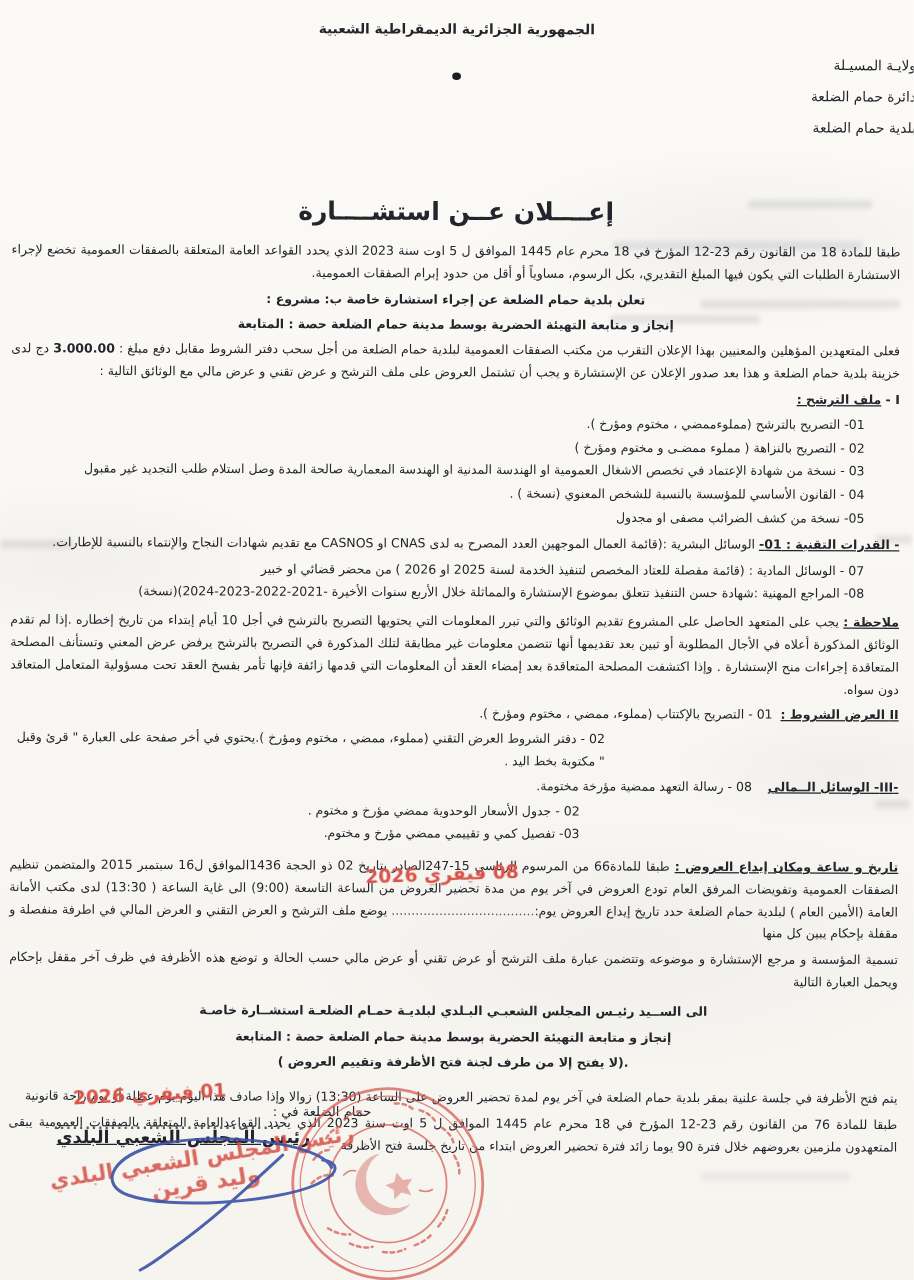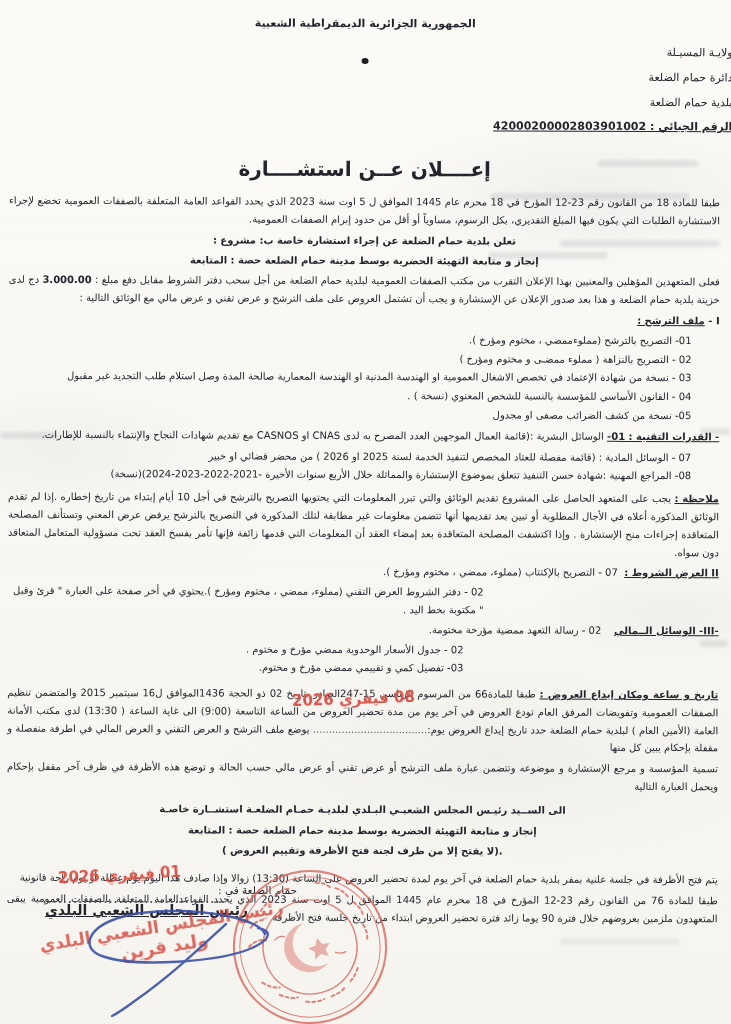--- a/index.html
+++ b/index.html
@@ -59,21 +59,20 @@
   <div class="smudge" style="left:560px;top:938px;width:120px;opacity:.6;"></div>
 
   <div class="content">
 
     <div class="republic">الجمهورية الجزائرية الديمقراطية الشعبية</div>
 
     <div class="admin-block">
       <div>ولايـة المسيـلة</div>
       <div>دائرة حمام الضلعة</div>
       <div>بلدية حمام الضلعة</div>
-      <div class="fiscal"><span>الرقم الجبائي :</span> <span>42000200002803901002</span></div>
     </div>
 
     <span class="ink-dot"></span>
 
     <div class="title">إعــــلان عــن استشــــارة</div>
 
     <p class="para">طبقا للمادة 18 من القانون رقم 23-12 المؤرخ في 18 محرم عام 1445 الموافق ل 5 اوت سنة 2023 الذي يحدد القواعد العامة المتعلقة بالصفقات العمومية  تخضع لإجراء الاستشارة الطلبات التي يكون فيها المبلغ التقديري، بكل الرسوم، مساوياً أو أقل من حدود إبرام الصفقات العمومية.</p>
 
     <p class="para center bold">تعلن بلدية حمام الضلعة عن إجراء استشارة خاصة ب: مشروع :</p>
     <p class="para center bold" style="margin-top:-1px;">إنجاز و متابعة التهيئة الحضرية بوسط مدينة حمام الضلعة حصة : المتابعة</p>
@@ -91,24 +90,24 @@
     </div>
 
     <p class="para"><span class="bu">- القدرات التقنية : 01-</span><span> الوسائل البشرية :(قائمة العمال الموجهين العدد المصرح به لدى CNAS او CASNOS مع تقديم شهادات النجاح والإنتماء بالنسبة للإطارات.</span></p>
     <div class="sec-items">
       <div>07 - الوسائل المادية : (قائمة مفصلة للعتاد المخصص لتنفيذ الخدمة لسنة 2025 او 2026 ) من محضر قضائي او خبير</div>
       <div>08- المراجع المهنية :شهادة حسن التنفيذ تتعلق بموضوع الإستشارة والمماثلة خلال الأربع سنوات الأخيرة -2021-2022-2023-2024)(نسخة)</div>
     </div>
 
     <p class="para note-para"><span class="bu">ملاحظة :</span><span> يجب على المتعهد الحاصل على المشروع تقديم الوثائق والتي تبرر المعلومات التي يحتويها التصريح بالترشح في أجل 10 أيام إبتداء من تاريخ إخطاره .إذا لم تقدم الوثائق المذكورة أعلاه في الأجال المطلوبة أو تبين بعد تقديمها أنها تتضمن معلومات غير مطابقة لتلك المذكورة في التصريح بالترشح يرفض عرض المعني وتستأنف المصلحة المتعاقدة إجراءات منح الإستشارة . وإذا اكتشفت المصلحة المتعاقدة بعد إمضاء العقد أن المعلومات التي قدمها زائفة فإنها تأمر بفسخ العقد تحت مسؤولية المتعامل المتعاقد دون سواه.</span></p>
 
-    <div class="sec-inline"><span class="bu">II العرض الشروط :</span>&nbsp;&nbsp;<span>07 - التصريح بالإكتتاب (مملوء، ممضي ، مختوم ومؤرخ ).</span></div>
+    <div class="sec-inline"><span class="bu">II العرض الشروط :</span>&nbsp;&nbsp;<span>01 - التصريح بالإكتتاب (مملوء، ممضي ، مختوم ومؤرخ ).</span></div>
     <div class="indent2">02 - دفتر الشروط العرض التقني (مملوء، ممضي ، مختوم ومؤرخ ).يحتوي في أخر صفحة على العبارة " قرئ وقبل " مكتوبة بخط اليد .</div>
 
-    <div class="sec-inline"><span class="bu">-III- الوسائل الــمالي</span>&nbsp;&nbsp;&nbsp;&nbsp;<span>02 -  رسالة التعهد ممضية مؤرخة مختومة.</span></div>
+    <div class="sec-inline"><span class="bu">-III- الوسائل الــمالي</span>&nbsp;&nbsp;&nbsp;&nbsp;<span>08 -  رسالة التعهد ممضية مؤرخة مختومة.</span></div>
     <div class="indent3">02 - جدول الأسعار الوحدوية ممضي مؤرخ و مختوم .</div>
     <div class="indent3">03- تفصيل كمي و تقييمي ممضي مؤرخ و مختوم.</div>
 
     <p class="para" style="margin-top:8px;"><span class="bu">تاريخ و ساعة ومكان إيداع العروض :</span><span> طبقا للمادة66 من المرسوم الرئاسي 15-247الصادر بتاريخ 02 ذو الحجة 1436الموافق ل16 سبتمبر 2015 والمتضمن تنظيم الصفقات العمومية وتفويضات المرفق العام تودع العروض في آخر يوم من مدة تحضير العروض من الساعة التاسعة (9:00) الى غاية الساعة ( 13:30) لدى مكتب الأمانة العامة (الأمين العام ) لبلدية حمام الضلعة  حدد تاريخ إيداع العروض يوم:</span><span class="dotline">....................................</span><span> يوضع ملف الترشح و العرض التقني و العرض المالي في اطرفة منفصلة و مقفلة بإحكام يبين كل منها</span></p>
     <p class="para">تسمية المؤسسة و مرجع الإستشارة و موضوعه وتتضمن عبارة ملف الترشح أو عرض تقني أو عرض مالي حسب الحالة و توضع هذه الأظرفة في ظرف آخر مقفل بإحكام ويحمل العبارة التالية</p>
 
     <p class="para center bold" style="margin-top:6px;">الى الســيد رئيـس المجلس الشعبـي البـلدي لبلديـة حمـام الضلعـة استشــارة خاصـة</p>
     <p class="para center bold">إنجاز و متابعة التهيئة الحضرية بوسط مدينة حمام الضلعة حصة : المتابعة</p>
     <p class="para center bold">.(لا يفتح إلا من طرف لجنة فتح الأظرفة وتقييم العروض )</p>
 

